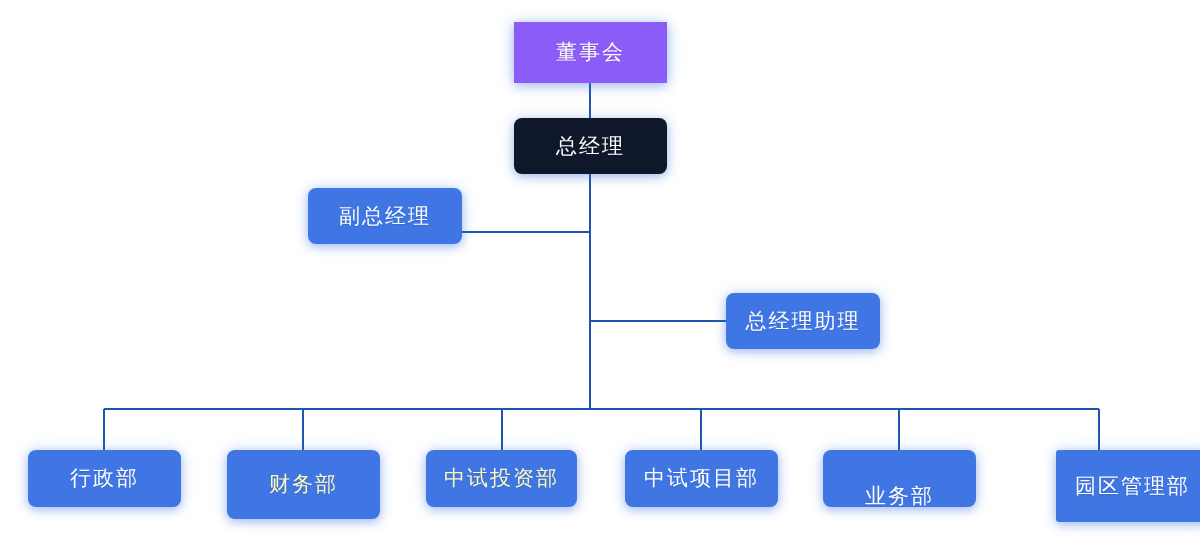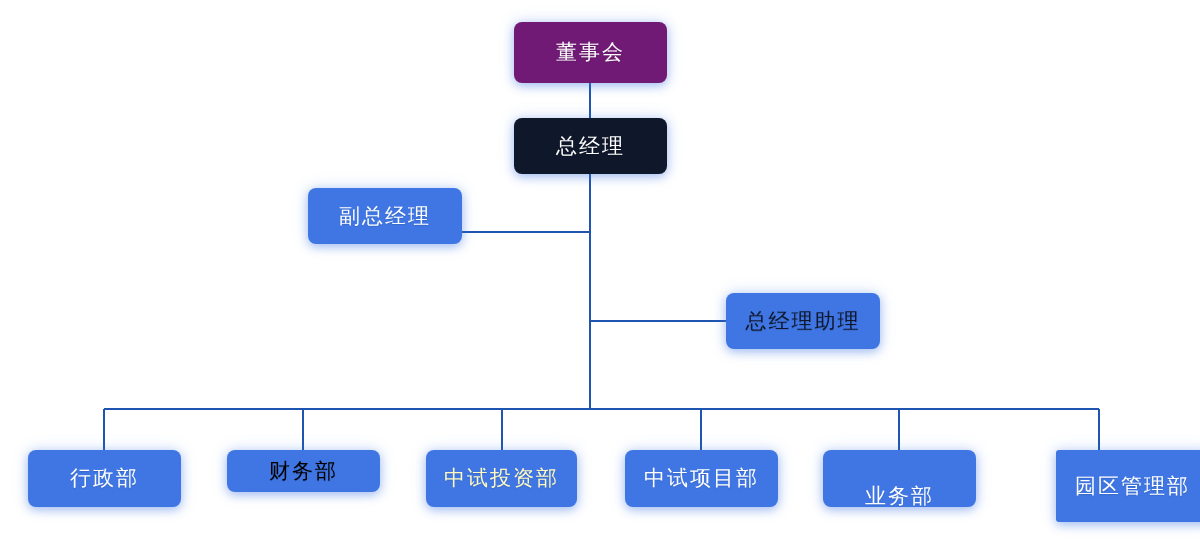--- a/index.html
+++ b/index.html
@@ -63,36 +63,36 @@
         <line x1="104" y1="409" x2="104" y2="450" stroke="#1f55b0" stroke-width="2"></line>
         <line x1="303" y1="409" x2="303" y2="450" stroke="#1f55b0" stroke-width="2"></line>
         <line x1="502" y1="409" x2="502" y2="450" stroke="#1f55b0" stroke-width="2"></line>
         <line x1="701" y1="409" x2="701" y2="450" stroke="#1f55b0" stroke-width="2"></line>
         <line x1="899" y1="409" x2="899" y2="450" stroke="#1f55b0" stroke-width="2"></line>
         <line x1="1099" y1="409" x2="1099" y2="450" stroke="#1f55b0" stroke-width="2"></line>
       </g>
   </svg>
 
   <div id="nodes-layer">
-      <div class="node" style="left: 514px; top: 22px; width: 153px; height: 61px; background: #701a75; color: rgb(255, 255, 255); border-radius: 8px;">
+      <div class="node" style="left: 514px; top: 22px; width: 153px; height: 61px; background: #8b5cf6; color: rgb(255, 255, 255); border-radius: 0;">
         <span class="node-label">董事会</span>
       </div>
       <div class="node" style="left: 514px; top: 118px; width: 153px; height: 56px; background: #0f172a; color: rgb(255, 255, 255); border-radius: 8px;">
         <span class="node-label">总经理</span>
       </div>
       <div class="node" style="left: 308px; top: 188px; width: 154px; height: 56px; background: rgb(63, 118, 227); color: rgb(255, 255, 255); border-radius: 8px;">
         <span class="node-label">副总经理</span>
       </div>
-      <div class="node" style="left: 726px; top: 293px; width: 154px; height: 56px; background: rgb(63, 118, 227); color: #0f172a; border-radius: 8px;">
+      <div class="node" style="left: 726px; top: 293px; width: 154px; height: 56px; background: rgb(63, 118, 227); color: #ffffff; border-radius: 8px;">
         <span class="node-label">总经理助理</span>
       </div>
       <div class="node" style="left: 28px; top: 450px; width: 153px; height: 57px; background: rgb(63, 118, 227); color: rgb(255, 255, 255); border-radius: 8px;">
         <span class="node-label">行政部</span>
       </div>
-      <div class="node" style="left: 227px; top: 450px; width: 153px; height: 42px; background: rgb(63, 118, 227); color: #000000; border-radius: 8px;">
+      <div class="node" style="left: 227px; top: 450px; width: 153px; height: 69px; background: rgb(63, 118, 227); color: #fef9c3; border-radius: 8px;">
         <span class="node-label">财务部</span>
       </div>
       <div class="node" style="left: 426px; top: 450px; width: 151px; height: 57px; background: rgb(63, 118, 227); color: #fef9c3; border-radius: 8px; text-align: center;">
         <span class="node-label">中试投资部</span>
       </div>
       <div class="node" style="left: 625px; top: 450px; width: 153px; height: 57px; background: rgb(63, 118, 227); color: rgb(255, 255, 255); border-radius: 8px;">
         <span class="node-label">中试项目部</span>
       </div>
       <div class="node" style="left: 823px; top: 450px; width: 153px; height: 57px; background: rgb(63, 118, 227); color: rgb(255, 255, 255); border-radius: 8px; align-items: flex-end;">
         <span class="node-label">业务部</span>

